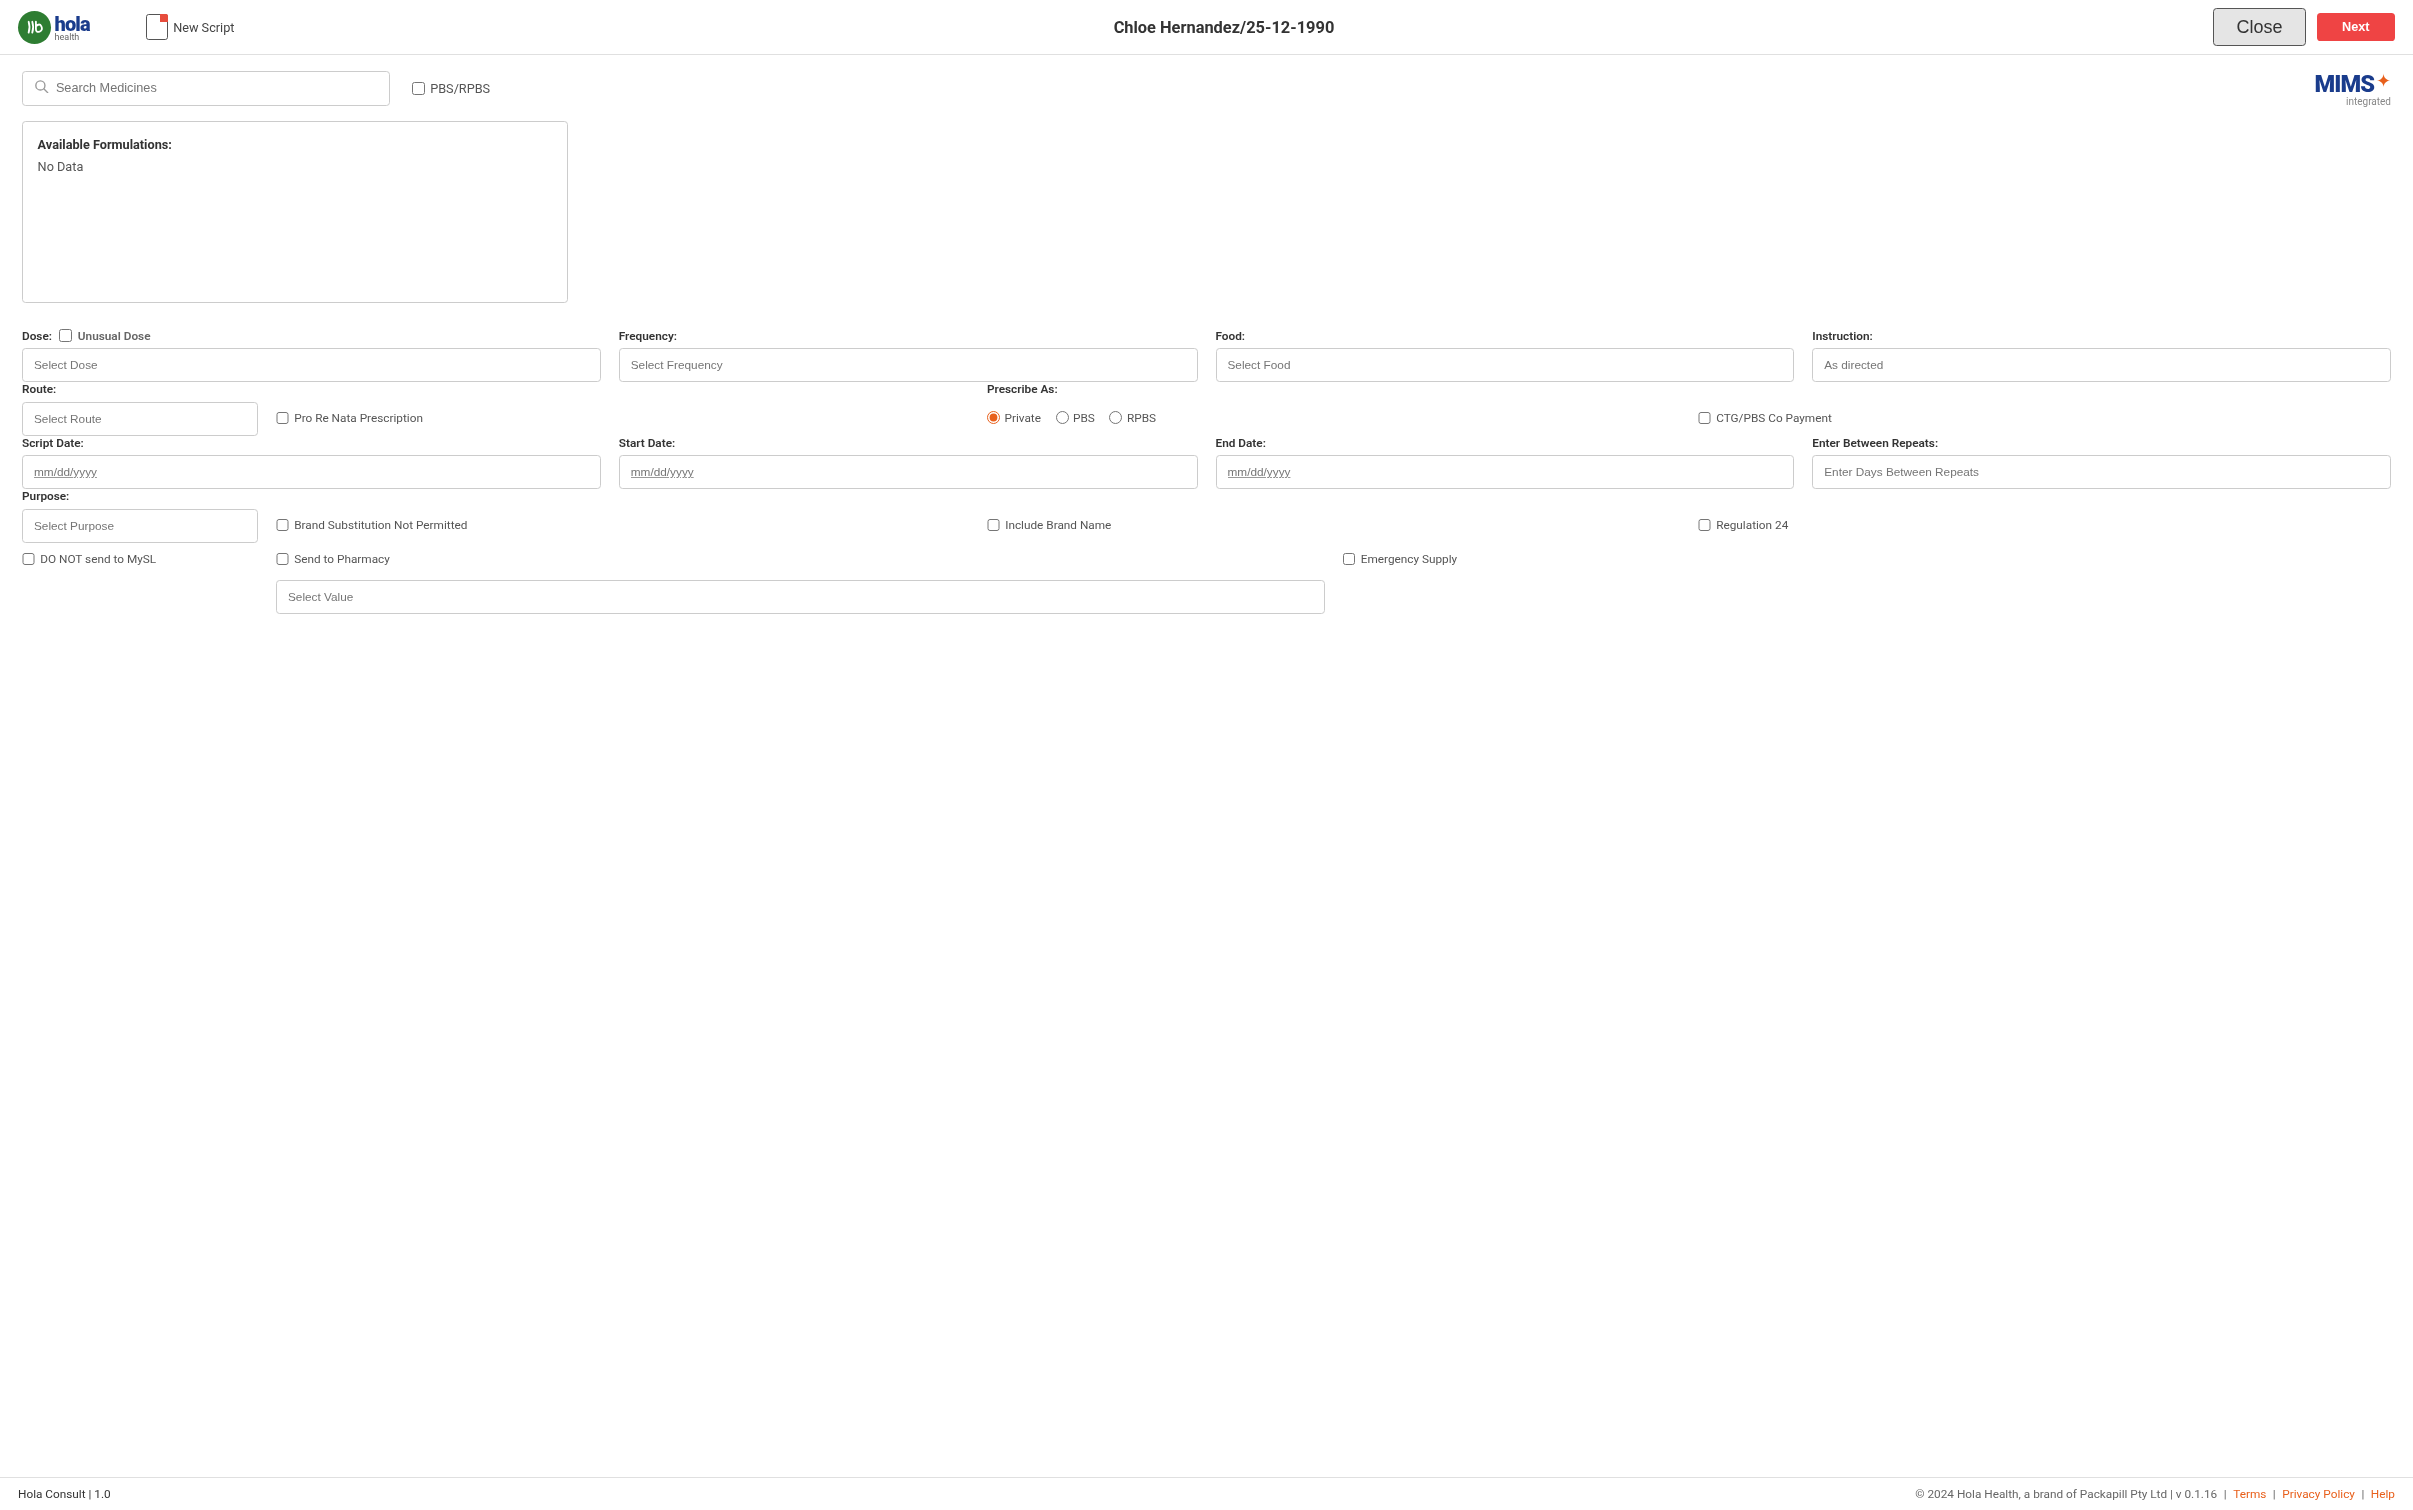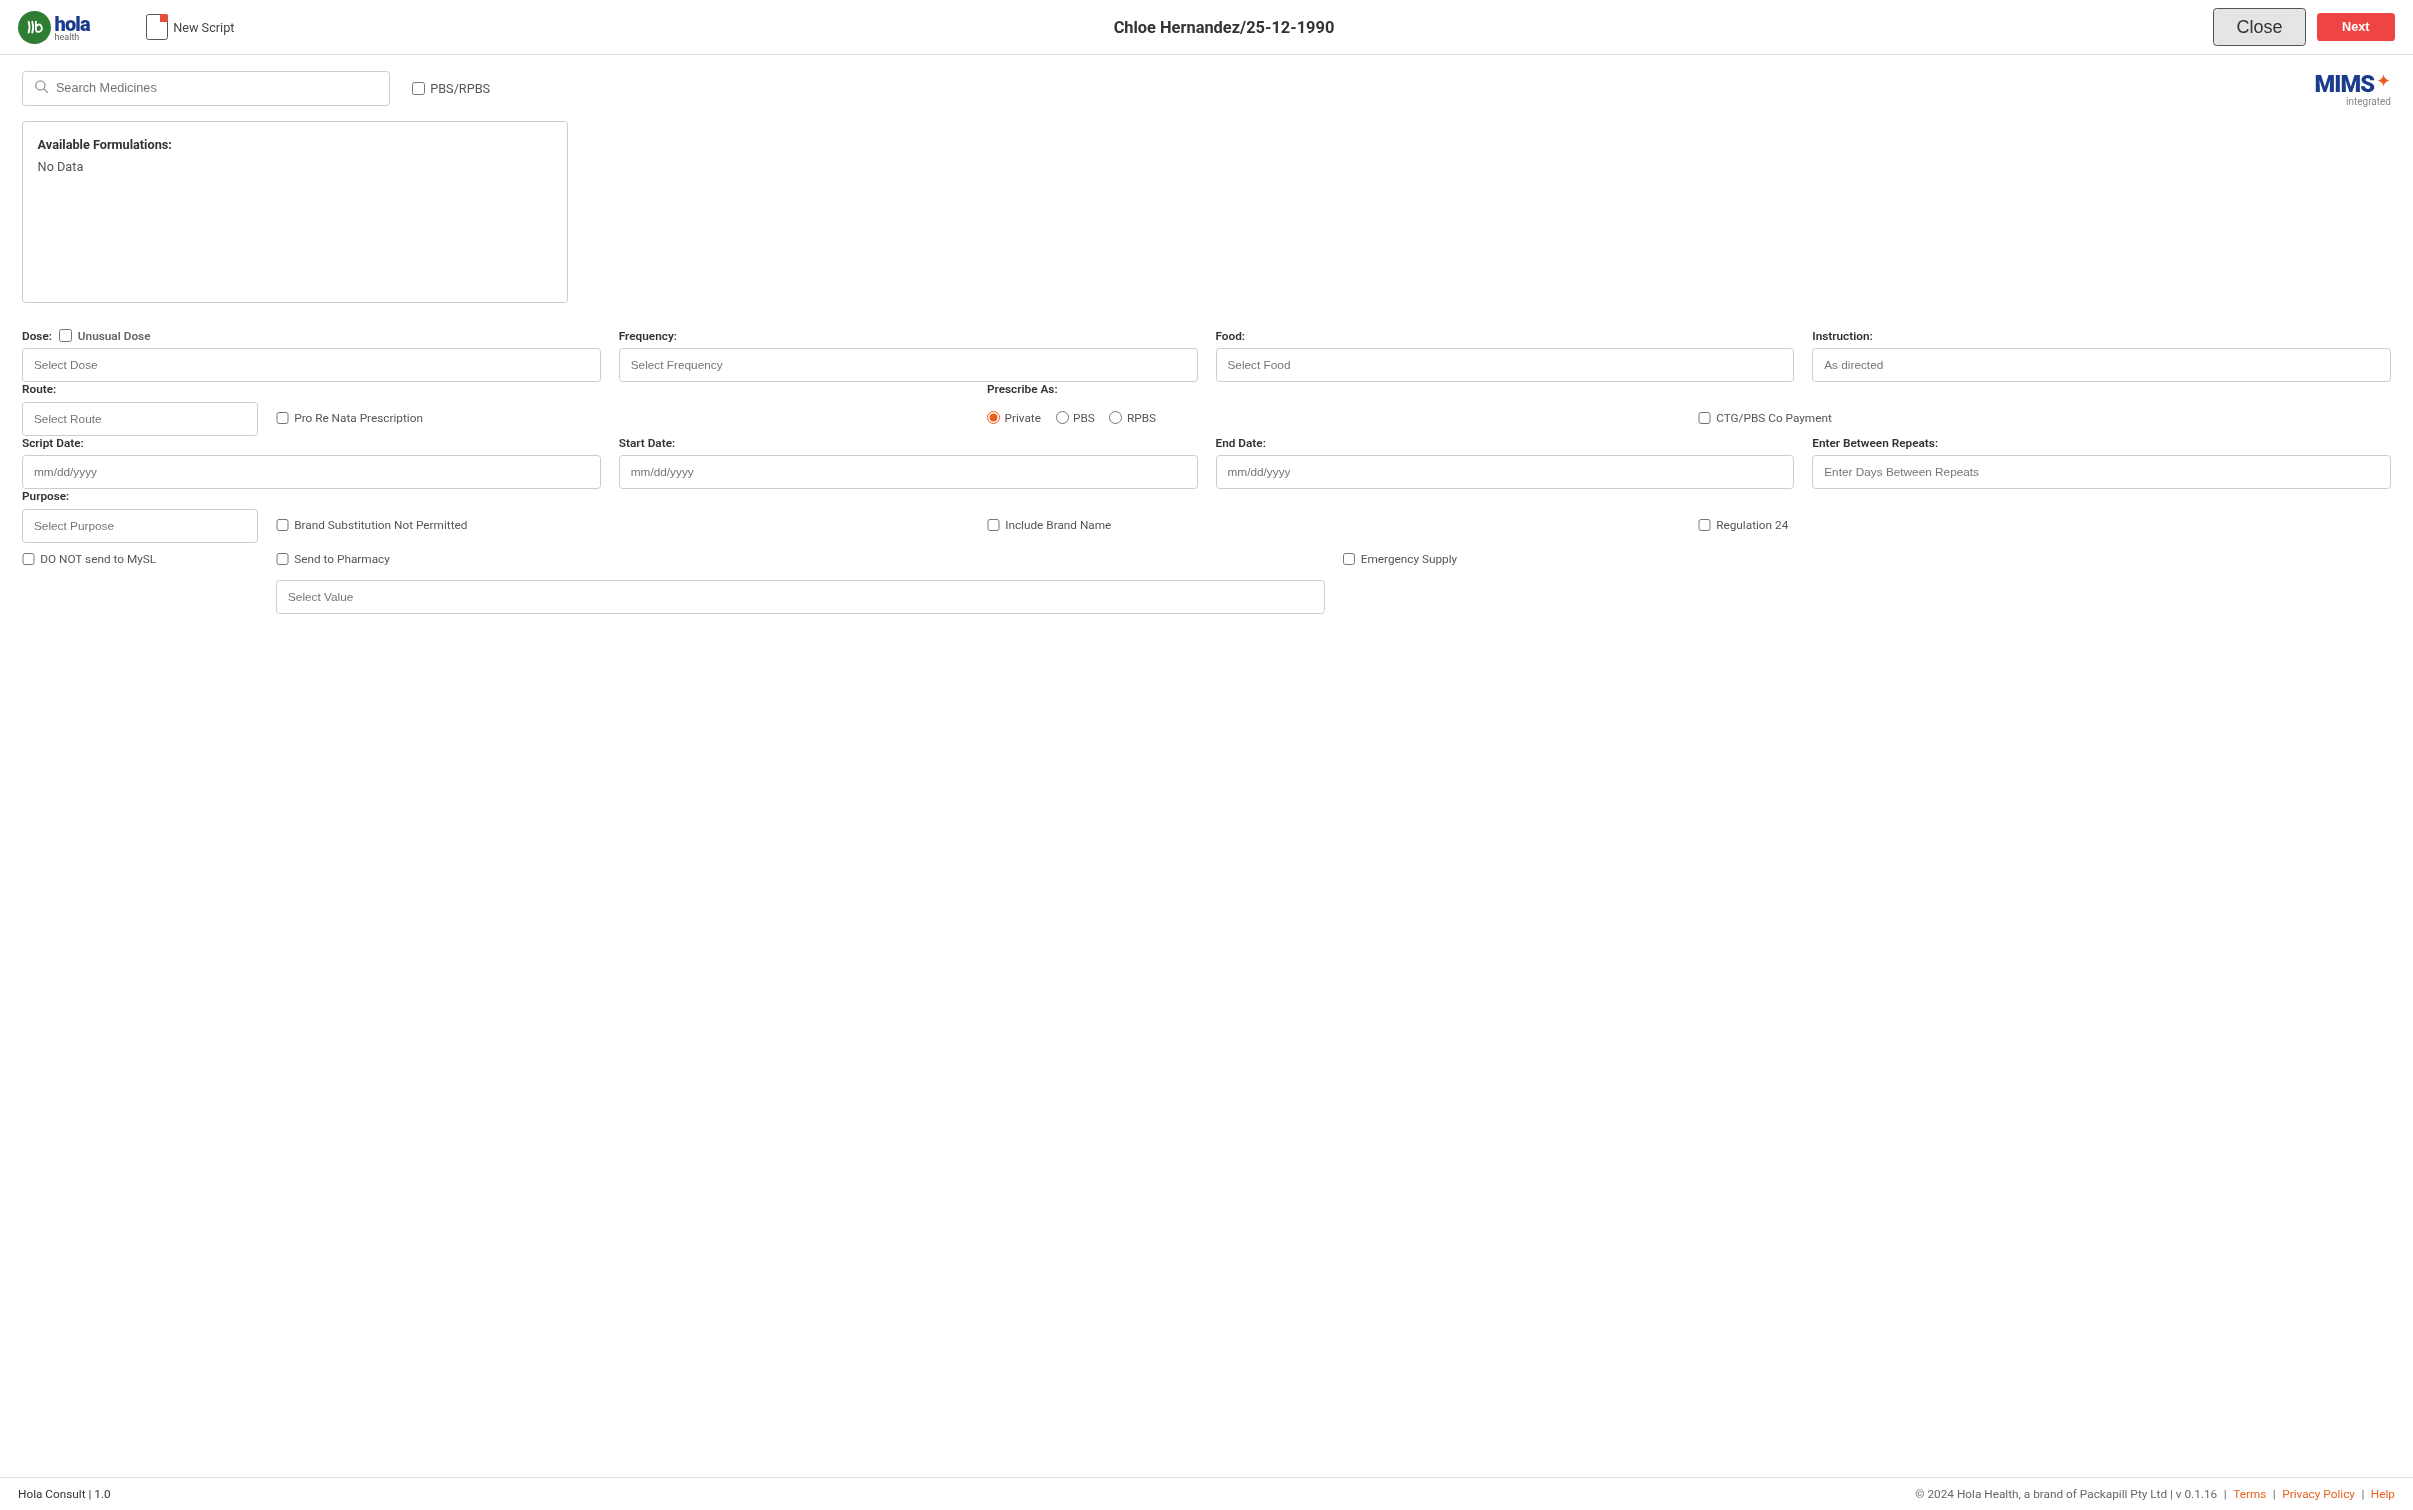--- a/index.html
+++ b/index.html
@@ -227,20 +227,21 @@
     }
     .form-input-date {
       border: 0.9px solid #ccc;
       border-radius: 3.6px;
       padding: 9px 11px;
       font-size: 11.8px;
       color: #999;
       background: #fff;
       outline: none;
       width: 100%;
+      text-decoration: underline;
     }
 
     
     .radio-group {
       display: flex;
       align-items: center;
       gap: 14.6px;
       padding: 9px 0;
     }
     .radio-option {

